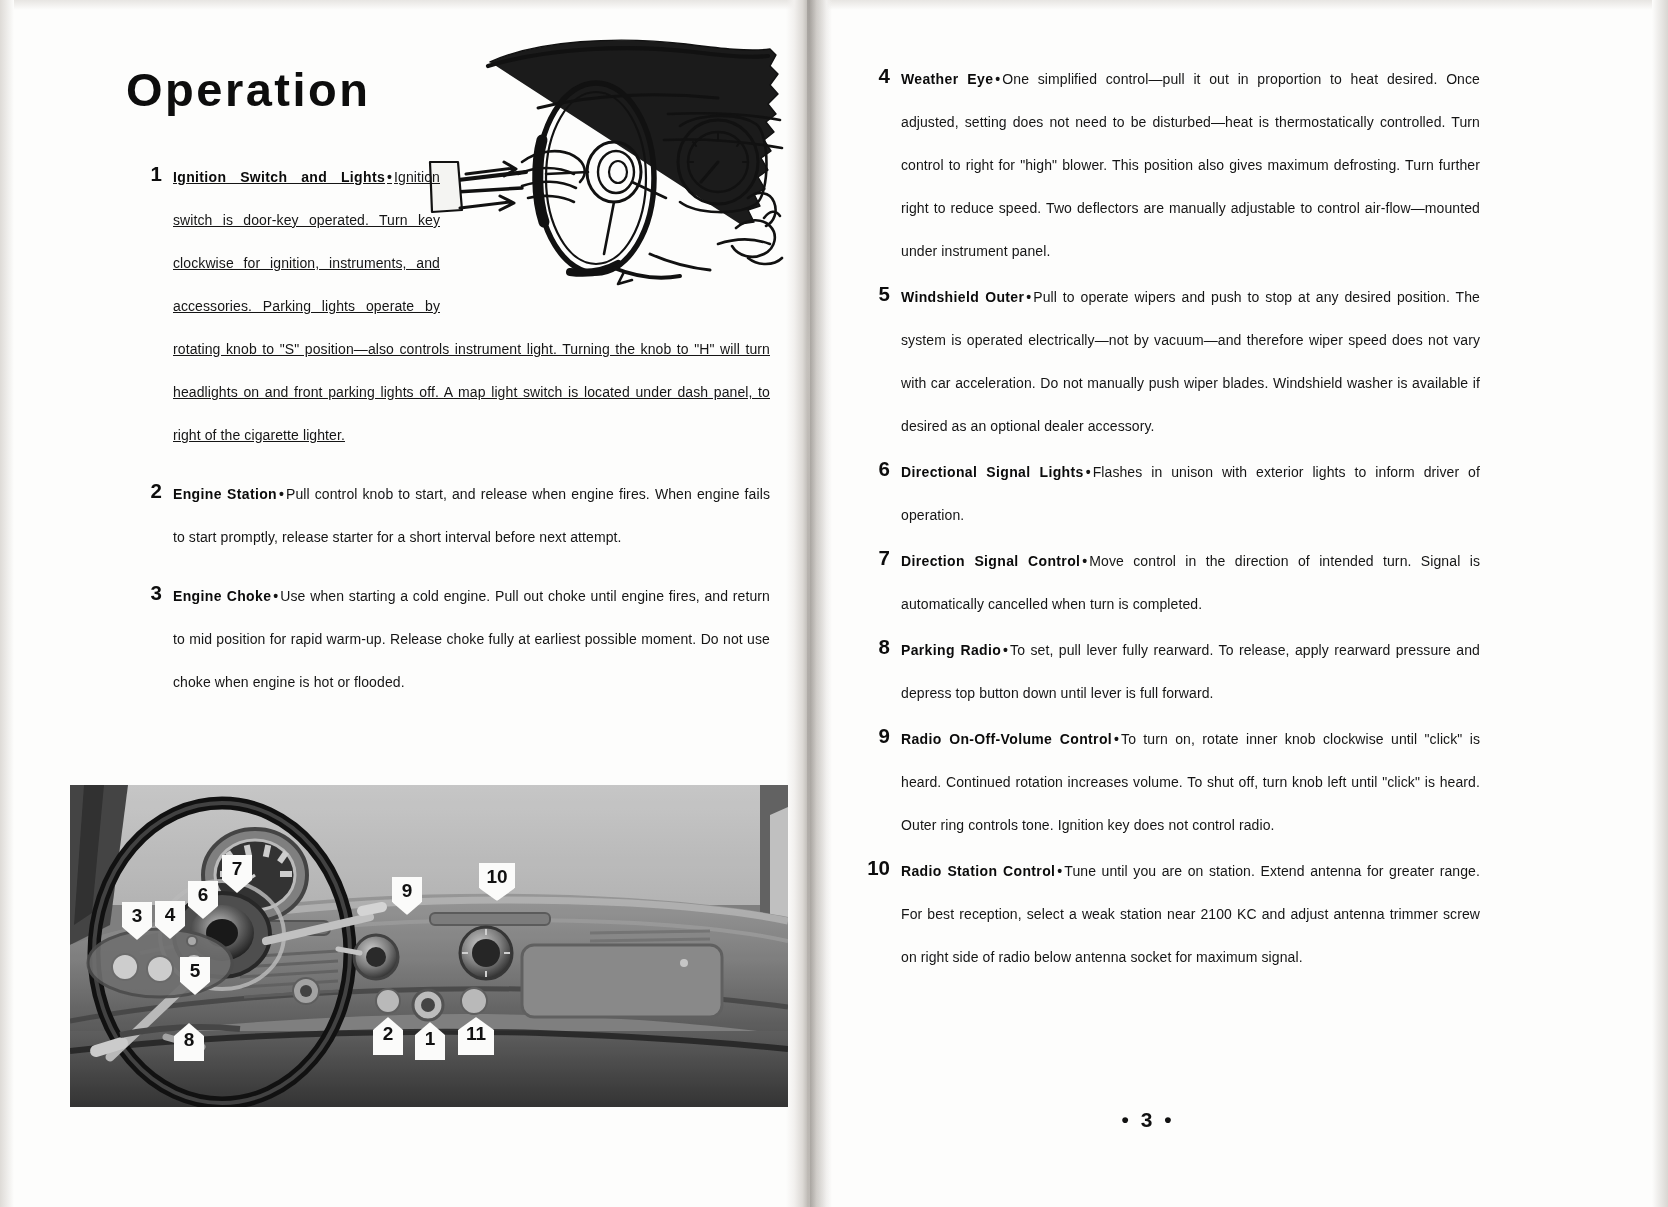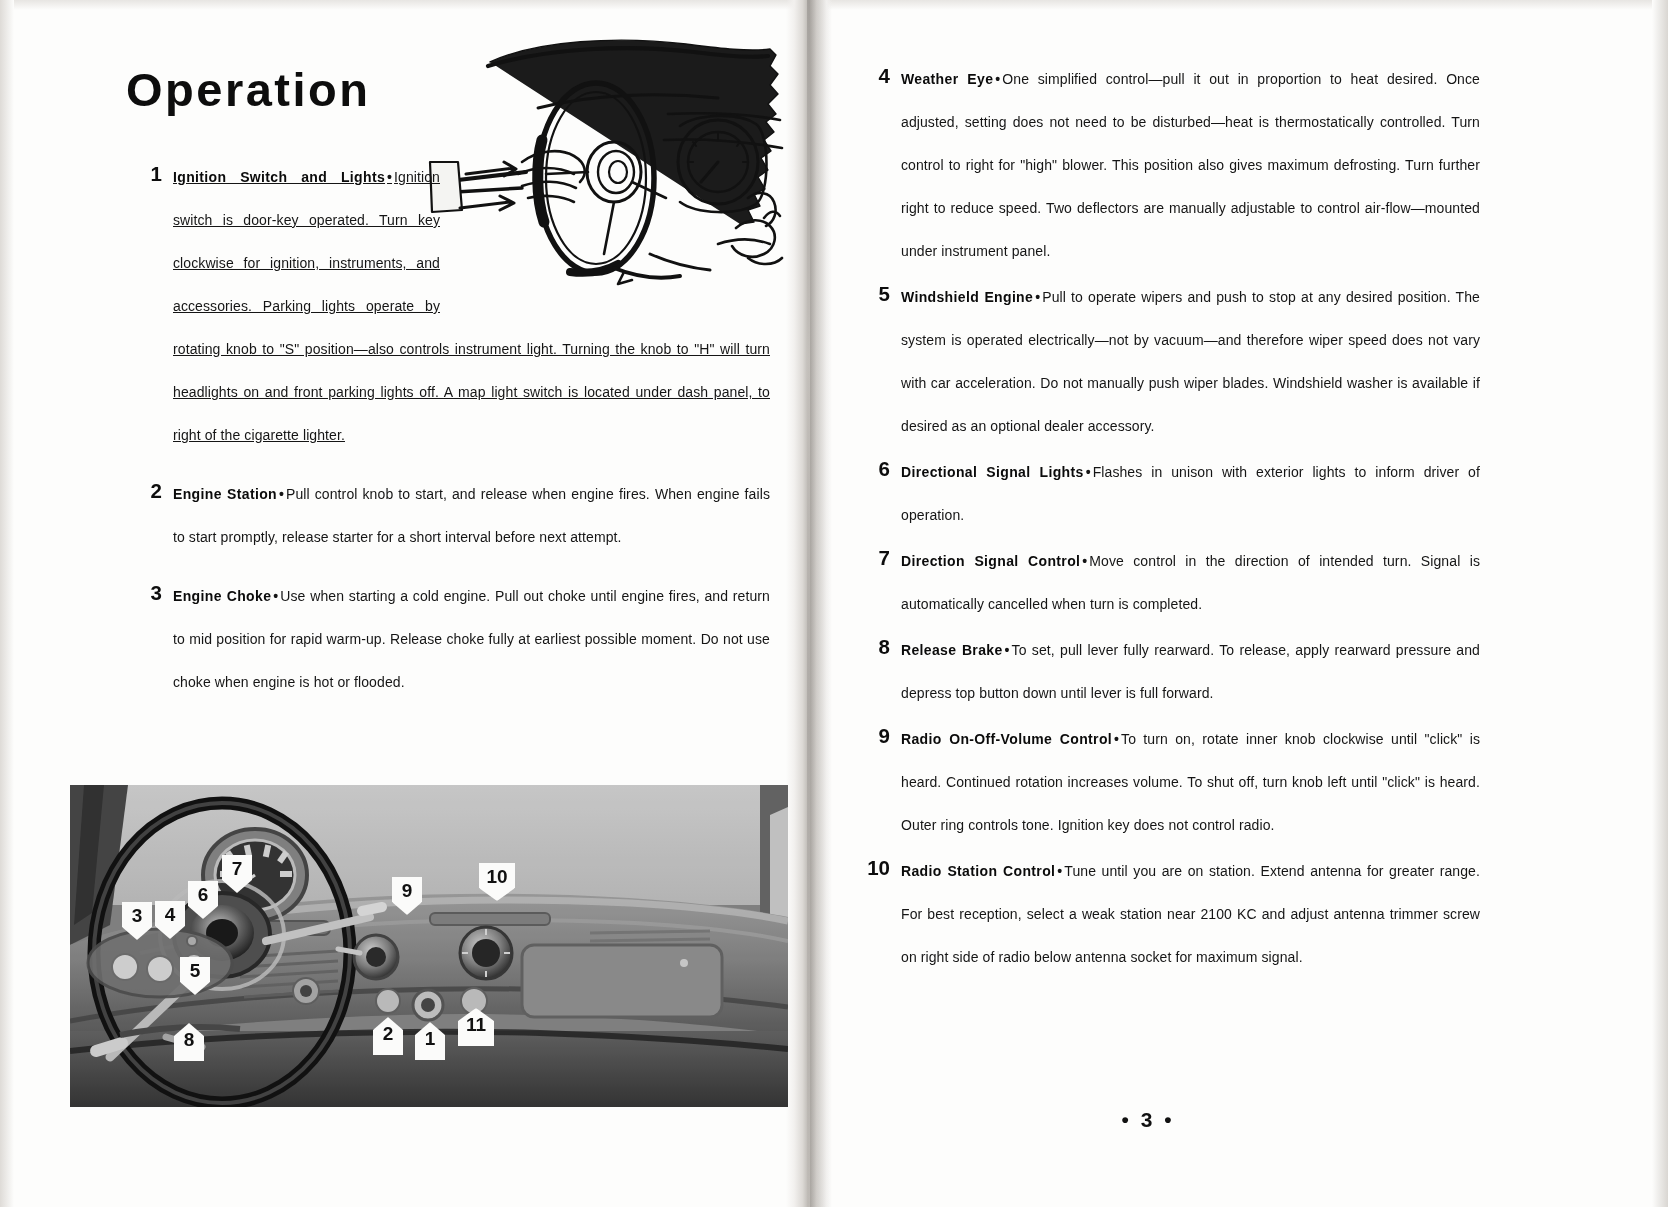--- a/index.html
+++ b/index.html
@@ -215,42 +215,42 @@
     <div class="item">
       <div class="num">4</div>
       <div class="body">
         <b>Weather Eye</b><span class="dot">•</span><span>One simplified control—pull it out in proportion to heat desired. Once adjusted, setting does not need to be disturbed—heat is thermostatically controlled. Turn control to right for "high" blower. This position also gives maximum defrosting. Turn further right to reduce speed. Two deflectors are manually adjustable to control air-flow—mounted under instrument panel.</span>
       </div>
     </div>
 
     <div class="item">
       <div class="num">5</div>
       <div class="body">
-        <b>Windshield Engine</b><span class="dot">•</span><span>Pull to operate wipers and push to stop at any desired position. The system is operated electrically—not by vacuum—and therefore wiper speed does not vary with car acceleration. Do not manually push wiper blades. Windshield washer is available if desired as an optional dealer accessory.</span>
+        <b>Windshield Outer</b><span class="dot">•</span><span>Pull to operate wipers and push to stop at any desired position. The system is operated electrically—not by vacuum—and therefore wiper speed does not vary with car acceleration. Do not manually push wiper blades. Windshield washer is available if desired as an optional dealer accessory.</span>
       </div>
     </div>
 
     <div class="item">
       <div class="num">6</div>
       <div class="body">
         <b>Directional Signal Lights</b><span class="dot">•</span><span>Flashes in unison with exterior lights to inform driver of operation.</span>
       </div>
     </div>
 
     <div class="item">
       <div class="num">7</div>
       <div class="body">
         <b>Direction Signal Control</b><span class="dot">•</span><span>Move control in the direction of intended turn. Signal is automatically cancelled when turn is completed.</span>
       </div>
     </div>
 
     <div class="item">
       <div class="num">8</div>
       <div class="body">
-        <b>Release Brake</b><span class="dot">•</span><span>To set, pull lever fully rearward. To release, apply rearward pressure and depress top button down until lever is full forward.</span>
+        <b>Parking Radio</b><span class="dot">•</span><span>To set, pull lever fully rearward. To release, apply rearward pressure and depress top button down until lever is full forward.</span>
       </div>
     </div>
 
     <div class="item">
       <div class="num">9</div>
       <div class="body">
         <b>Radio On-Off-Volume Control</b><span class="dot">•</span><span>To turn on, rotate inner knob clockwise until "click" is heard. Continued rotation increases volume. To shut off, turn knob left until "click" is heard. Outer ring controls tone. Ignition key does not control radio.</span>
       </div>
     </div>
 
@@ -393,17 +393,17 @@
 
     <div class="callout" style="left:52px;top:117px;">3</div>
     <div class="callout" style="left:85px;top:116px;">4</div>
     <div class="callout" style="left:118px;top:96px;">6</div>
     <div class="callout" style="left:152px;top:70px;">7</div>
     <div class="callout" style="left:322px;top:92px;">9</div>
     <div class="callout wide" style="left:409px;top:78px;">10</div>
     <div class="callout" style="left:110px;top:172px;">5</div>
     <div class="callout up" style="left:303px;top:232px;">2</div>
     <div class="callout up" style="left:345px;top:237px;">1</div>
-    <div class="callout up wide" style="left:388px;top:223px;">11</div>
+    <div class="callout up wide" style="left:388px;top:232px;">11</div>
     <div class="callout up" style="left:104px;top:238px;">8</div>
   </div>
 
 </div>
 
 </body></html>

